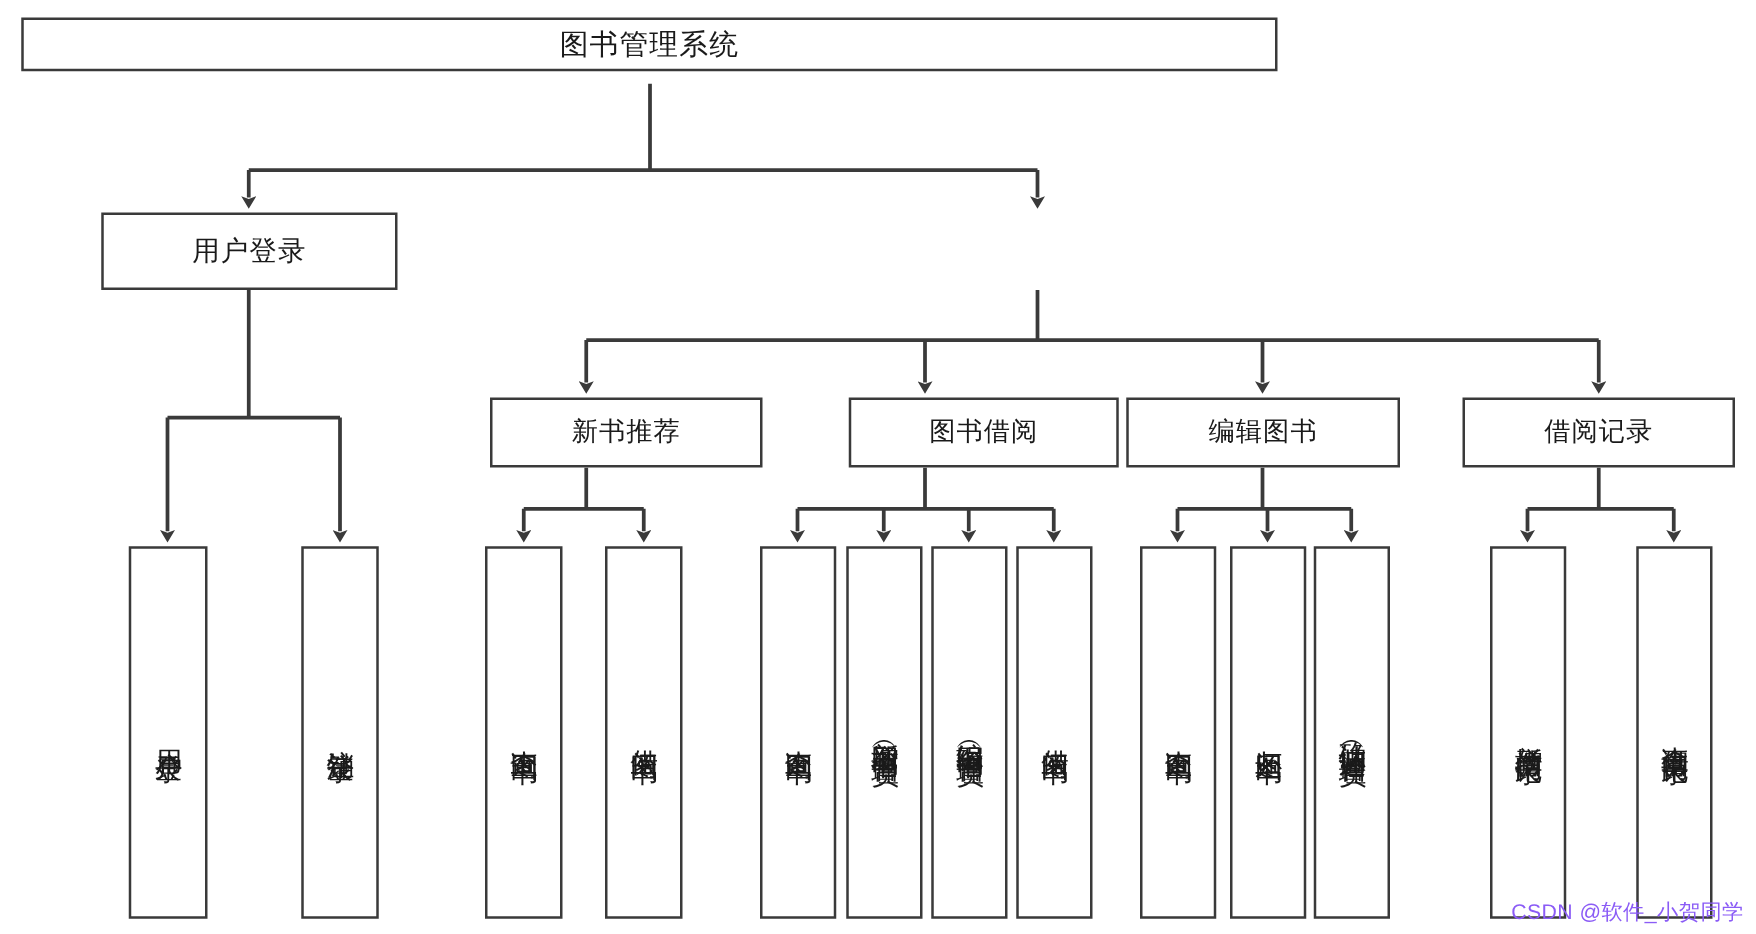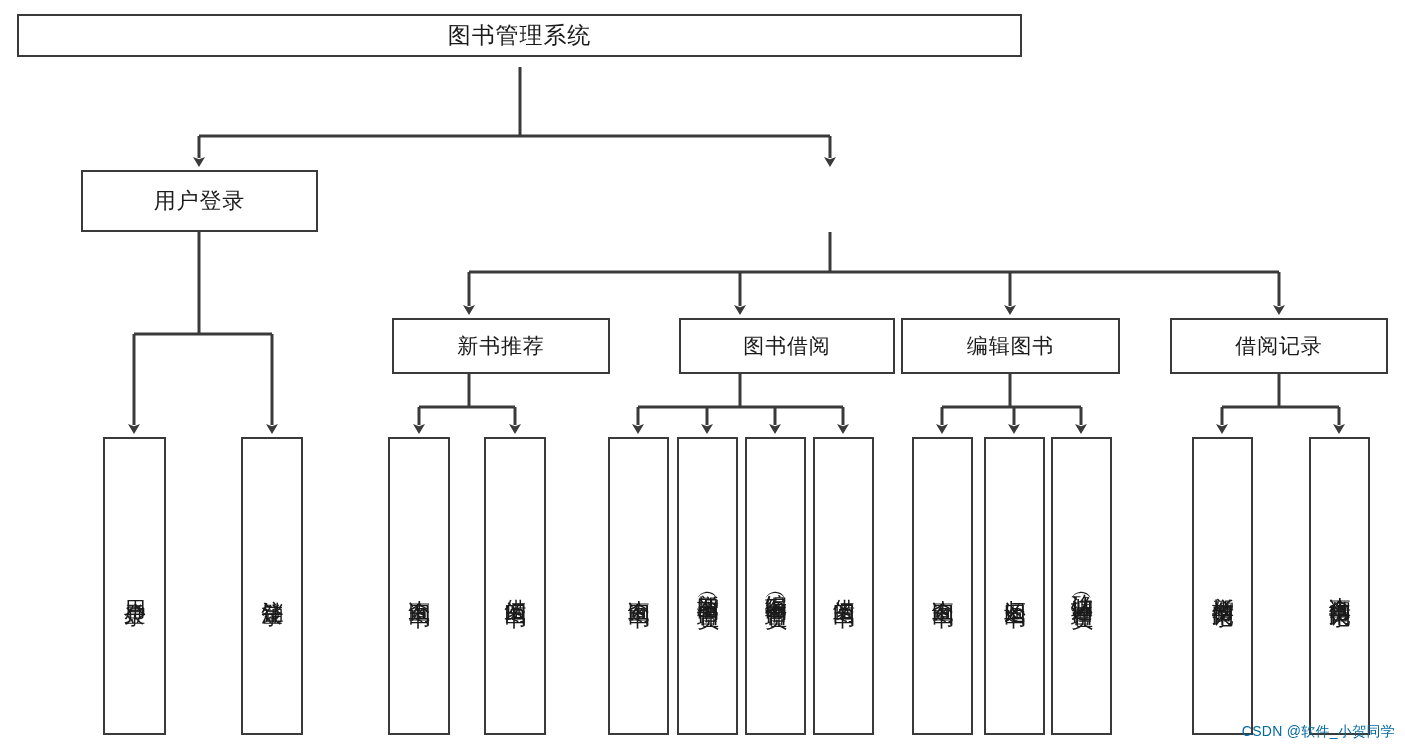--- a/index.html
+++ b/index.html
@@ -49,22 +49,22 @@
     white-space: nowrap;
   }
   .lvl0 .node-label { font-size: 23px; }
   .lvl1 .node-label { font-size: 22px; }
   .lvl2 .node-label { font-size: 21px; }
   .lvl3 .node-label { font-size: 22px; letter-spacing: 0.10em; }
   .watermark {
     position: absolute;
     right: 10px;
     bottom: 6px;
-    font-size: 14px;
-    color: #0369a1;
+    font-size: 17px;
+    color: #8b5cf6;
     white-space: nowrap;
     letter-spacing: 0.02em;
   }
 </style>
 </head>
 <body>
 
 <div id="canvas">
 
   <svg id="wires" viewBox="0 0 1405 747" xmlns="http://www.w3.org/2000/svg">

